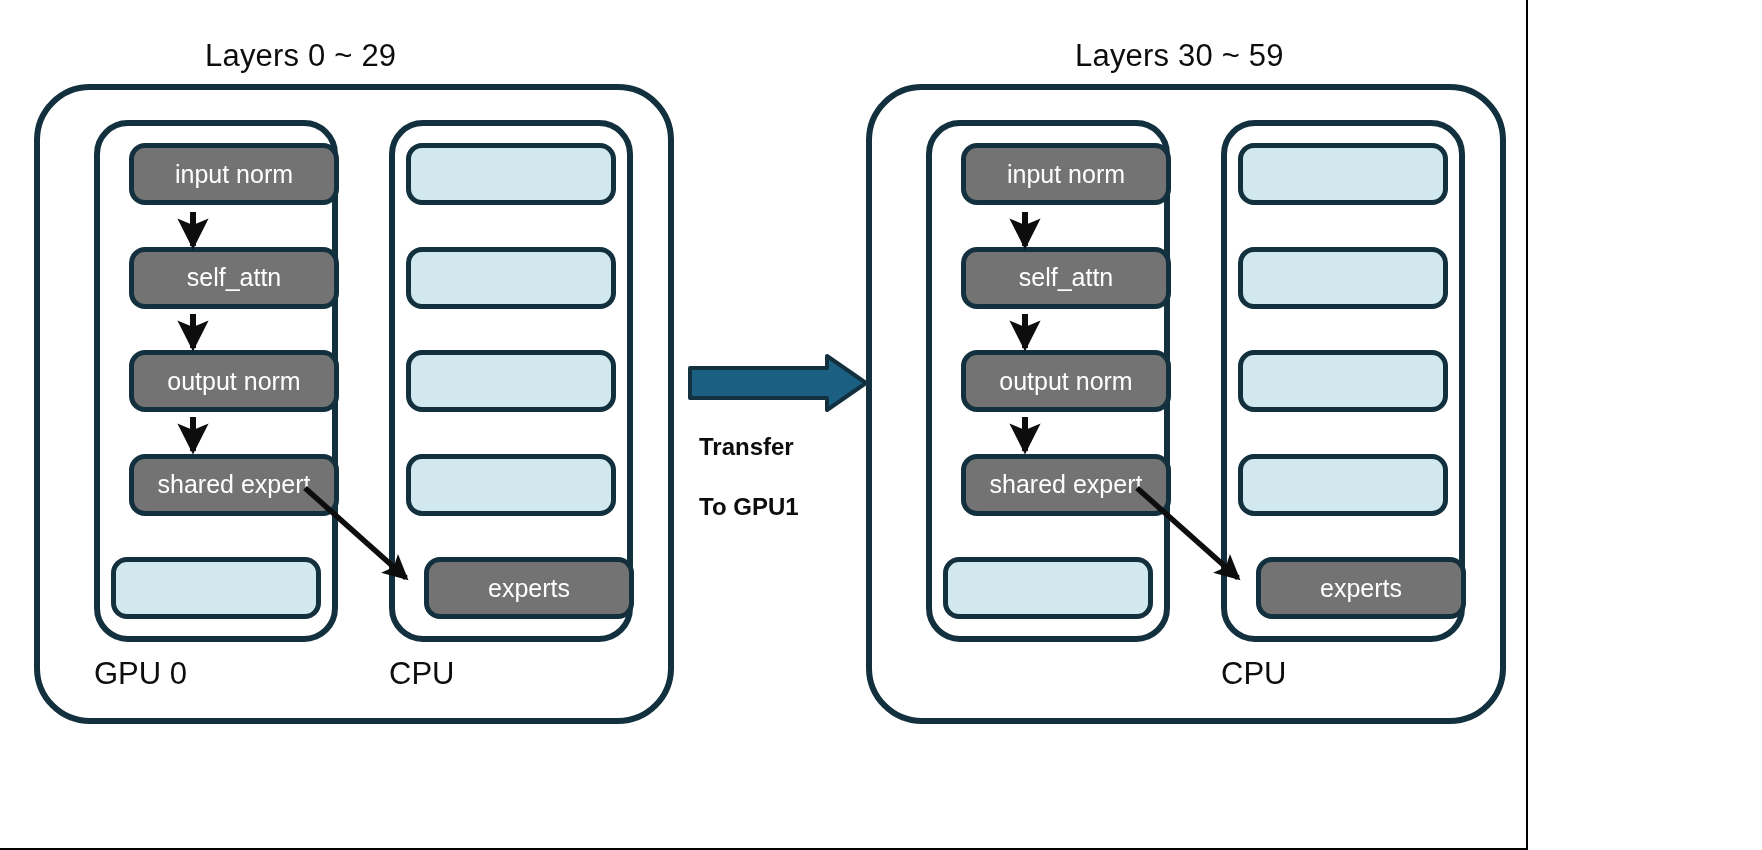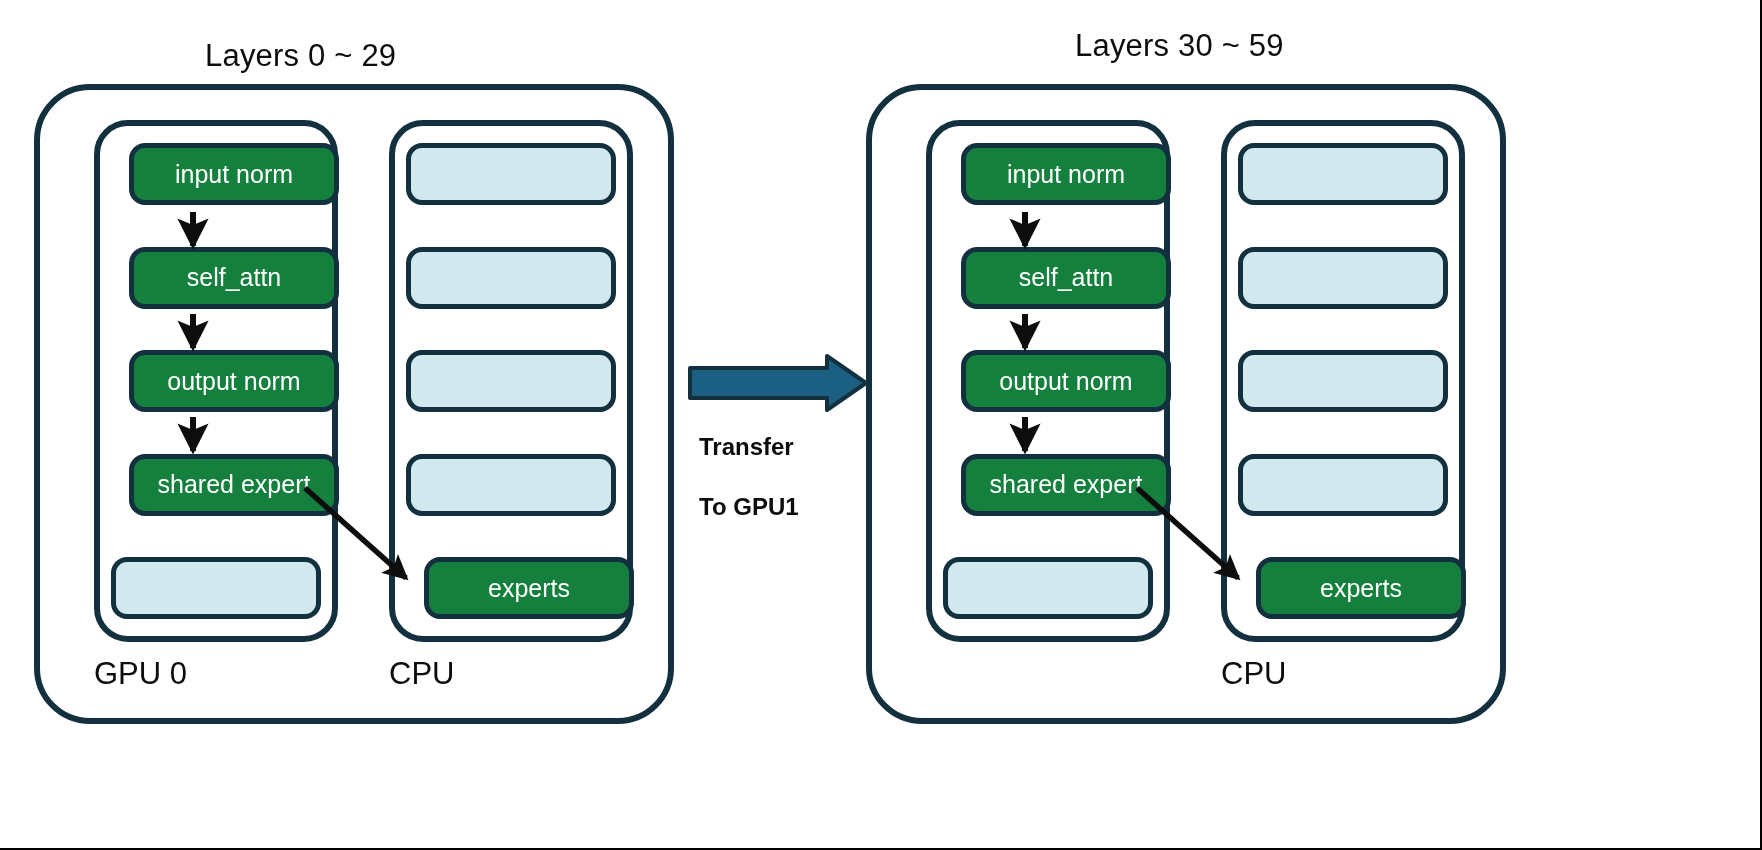--- a/index.html
+++ b/index.html
@@ -5,21 +5,21 @@
   html, body {
     margin: 0;
     padding: 0;
     background: #ffffff;
   }
   body {
     font-family: "Liberation Sans", sans-serif;
   }
   #canvas {
     position: relative;
-    width: 1762px;
+    width: 1528px;
     height: 850px;
     background: #ffffff;
     border-right: 2px solid #000000;
     border-bottom: 2px solid #000000;
     box-sizing: border-box;
     overflow: hidden;
   }
 
   
   .group-title {
@@ -59,21 +59,21 @@
     border-radius: 16px;
     box-sizing: border-box;
     display: flex;
     align-items: center;
     justify-content: center;
     color: #ffffff;
     font-size: 25px;
     line-height: 1;
     white-space: nowrap;
   }
-  .block.active { background: #15803d; margin-left: 36px; }
+  .block.active { background: #737373; margin-left: 36px; }
   .block.idle   { background: #D2E8EF; }
 
   
   .device-caption {
     position: absolute;
     font-size: 31px;
     color: #0d0d0d;
     white-space: nowrap;
     text-align: left;
   }
@@ -121,21 +121,21 @@
       <div class="block idle" style="width:210px;height:62px;"></div>
       <div class="block idle" style="width:210px;height:62px;"></div>
       <div class="block idle" style="width:210px;height:62px;"></div>
       <div class="block active" style="width:210px;height:62px;">experts</div>
     </div>
 
     <div class="device-caption" style="left:54px; top:566px; width:244px;">GPU 0</div>
     <div class="device-caption" style="left:349px; top:566px; width:244px;">CPU</div>
   </div>
 
-  <div class="group-title" style="left:1075px; top:28px;">Layers 30 ~ 59</div>
+  <div class="group-title" style="left:1075px; top:38px;">Layers 30 ~ 59</div>
 
   <div class="device-group" style="left:866px; top:84px; width:640px; height:640px;">
 
     <div class="column" style="left:54px; top:30px; width:244px; height:522px;">
       <div class="block active" style="width:210px;height:62px;">input norm</div>
       <div class="block active" style="width:210px;height:62px;">self_attn</div>
       <div class="block active" style="width:210px;height:62px;">output norm</div>
       <div class="block active" style="width:210px;height:62px;">shared expert</div>
       <div class="block idle" style="width:210px;height:62px;"></div>
     </div>

